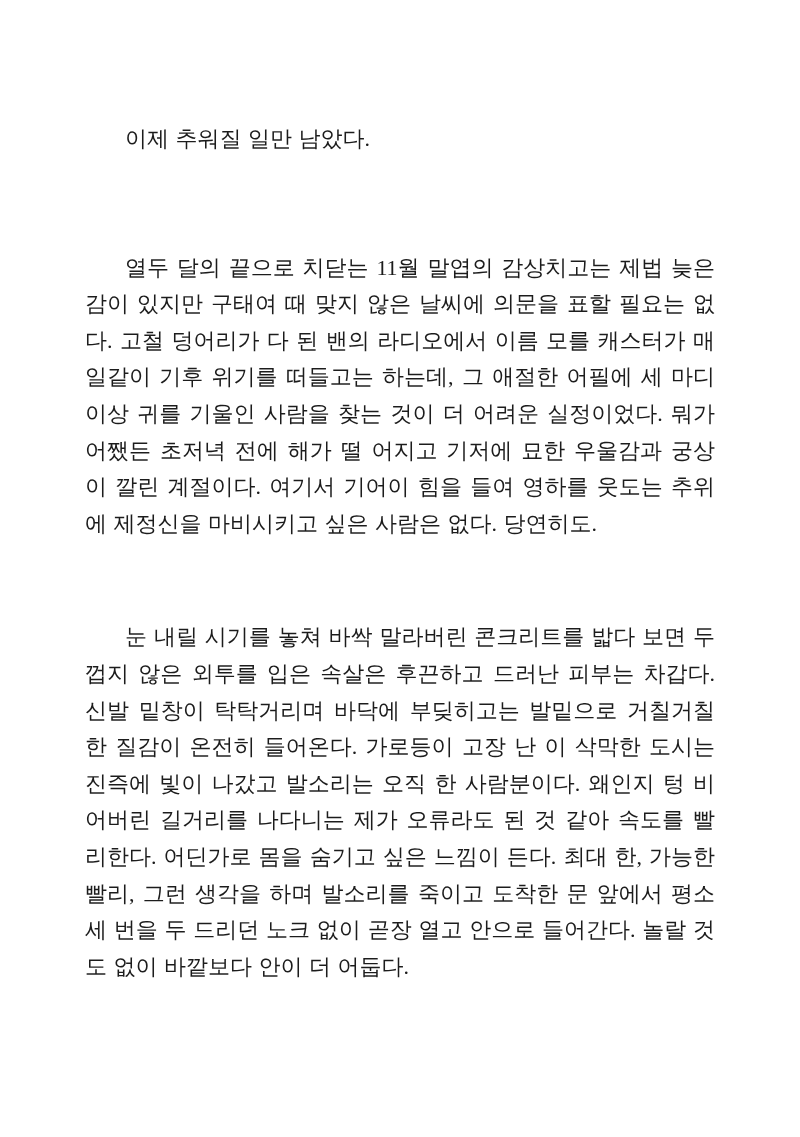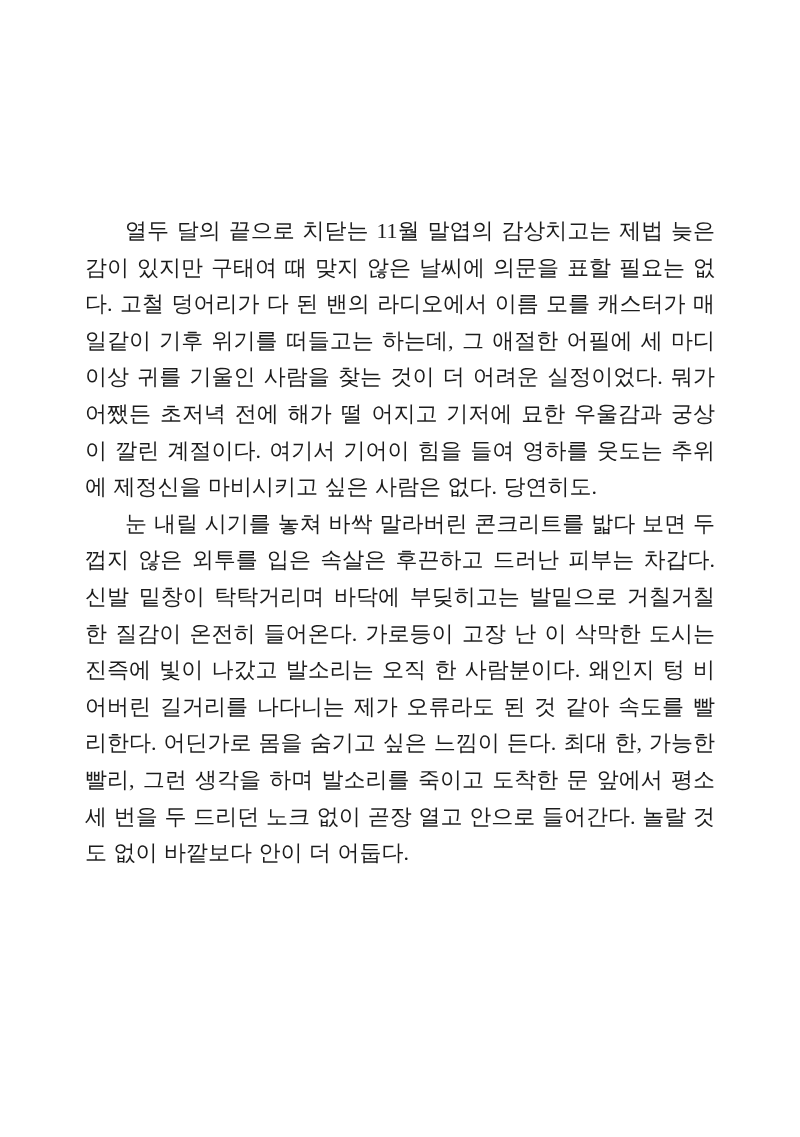--- a/index.html
+++ b/index.html
@@ -33,21 +33,23 @@
     word-spacing: 1px;
     word-break: normal;
   }
   .para.intro {
     text-align: left;
   }
   .para.second {
     margin-top: 92px;
   }
   .para.third {
+    margin-top: 77px;
   }
 </style>
 </head>
 <body>
 
 <main class="page">
+  <p class="para intro">이제 추워질 일만 남았다.</p>
   <p class="para second">열두 달의 끝으로 치닫는 11월 말엽의 감상치고는 제법 늦은 감이 있지만 구태여 때 맞지 않은 날씨에 의문을 표할 필요는 없다. 고철 덩어리가 다 된 밴의 라디오에서 이름 모를 캐스터가 매일같이 기후 위기를 떠들고는 하는데, 그 애절한 어필에 세 마디 이상 귀를 기울인 사람을 찾는 것이 더 어려운 실정이었다. 뭐가 어쨌든 초저녁 전에 해가 떨 어지고 기저에 묘한 우울감과 궁상이 깔린 계절이다. 여기서 기어이 힘을 들여 영하를 웃도는 추위에 제정신을 마비시키고 싶은 사람은 없다. 당연히도.</p>
   <p class="para third">눈 내릴 시기를 놓쳐 바싹 말라버린 콘크리트를 밟다 보면 두껍지 않은 외투를 입은 속살은 후끈하고 드러난 피부는 차갑다. 신발 밑창이 탁탁거리며 바닥에 부딪히고는 발밑으로 거칠거칠한 질감이 온전히 들어온다. 가로등이 고장 난 이 삭막한 도시는 진즉에 빛이 나갔고 발소리는 오직 한 사람분이다. 왜인지 텅 비어버린 길거리를 나다니는 제가 오류라도 된 것 같아 속도를 빨리한다. 어딘가로 몸을 숨기고 싶은 느낌이 든다. 최대 한, 가능한 빨리, 그런 생각을 하며 발소리를 죽이고 도착한 문 앞에서 평소 세 번을 두 드리던 노크 없이 곧장 열고 안으로 들어간다. 놀랄 것도 없이 바깥보다 안이 더 어둡다.</p>
 </main>
 
 </body></html>

